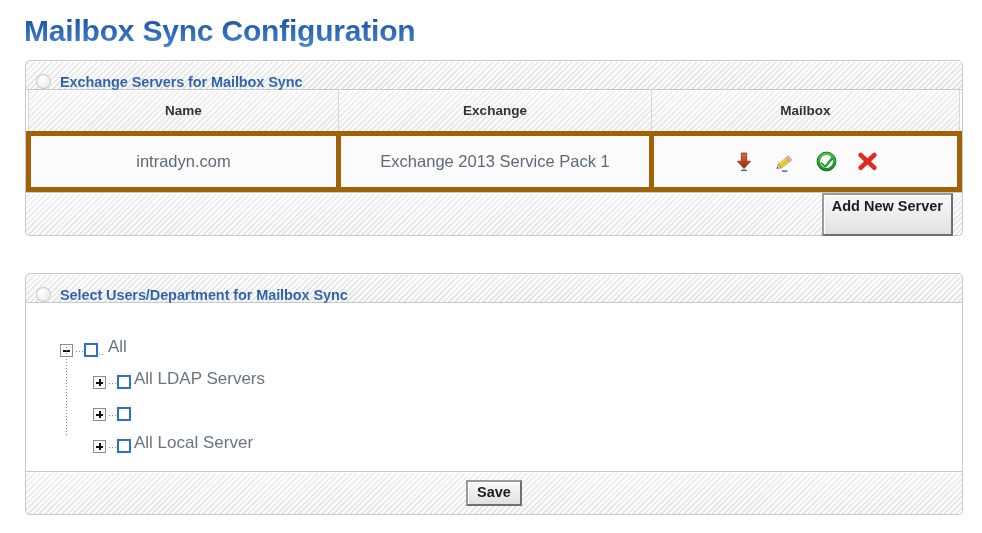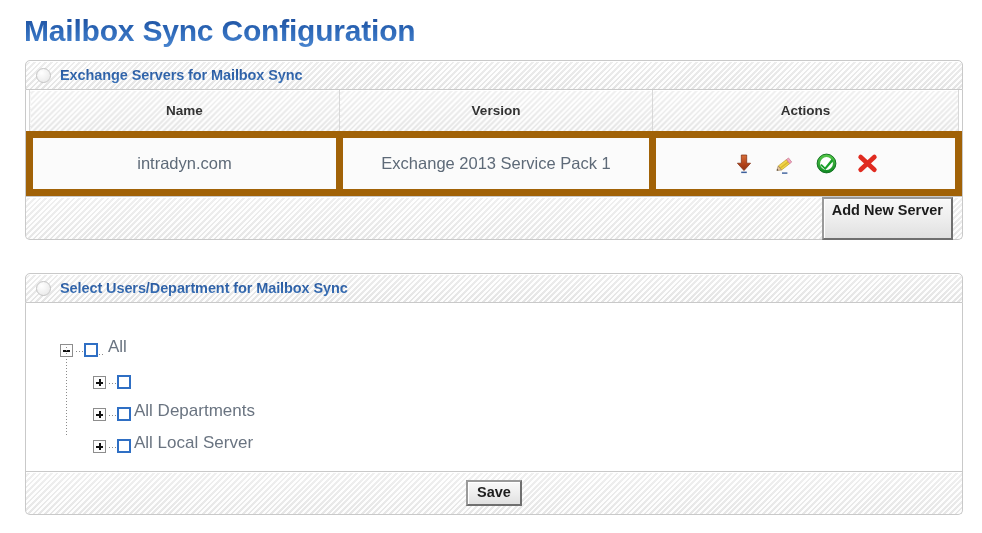--- a/index.html
+++ b/index.html
@@ -52,22 +52,22 @@
     position: relative;
     height: 30px;
     box-sizing: border-box;
     border: 1px solid #c9c9c9;
     border-radius: 5px 5px 0 0;
     background-color: #f2f2f2;
     background-image:
       repeating-linear-gradient(135deg, rgba(255,255,255,0.9) 0 2px, rgba(226,226,226,0.55) 2px 4px),
       linear-gradient(180deg, #fbfbfb 0%, #f0f0f0 60%, #e6e6e6 100%);
     display: flex;
-    align-items: center;
-    padding: 0 10px;
+    align-items: flex-start;
+    padding: 13px 10px;
     box-shadow: inset 0 1px 0 #ffffff;
   }
   .panel-header .toggle-dot {
     width: 13px;
     height: 13px;
     border-radius: 50%;
     border: 1px solid #c4c4c4;
     background: radial-gradient(circle at 35% 30%, #ffffff 0%, #ededed 70%, #e2e2e2 100%);
     margin-right: 9px;
     flex: 0 0 auto;
@@ -107,21 +107,21 @@
       repeating-linear-gradient(135deg, rgba(255,255,255,0.85) 0 2px, rgba(228,228,228,0.5) 2px 4px),
       linear-gradient(180deg, #fdfdfd 0%, #f3f3f3 55%, #e9e9e9 100%);
     font-size: 13.5px;
     font-weight: bold;
     color: #333333;
     text-align: center;
     box-shadow: inset 0 1px 0 #ffffff;
   }
   table.srv-table td {
     height: 49px;
-    border: 7px solid #a16207;
+    border: 5px solid #a16207;
     background: #fbfbfb;
     font-size: 16.5px;
     color: #5e6a78;
     text-align: center;
     vertical-align: middle;
   }
   .col-name    { width: 310px; }
   .col-version { width: 313px; }
   .col-actions { width: auto; }
 
@@ -266,22 +266,22 @@
     <div class="panel-body">
       <table class="srv-table">
         <colgroup>
           <col class="col-name">
           <col class="col-version">
           <col class="col-actions">
         </colgroup>
         <thead>
           <tr>
             <th>Name</th>
-            <th>Version</th>
-            <th>Actions</th>
+            <th>Exchange</th>
+            <th>Mailbox</th>
           </tr>
         </thead>
         <tbody>
           <tr>
             <td>intradyn.com</td>
             <td>Exchange 2013 Service Pack 1</td>
             <td>
               <div class="action-icons">
 
                 <span class="icon-btn">
@@ -364,27 +364,27 @@
           <span class="tree-label">All</span>
         </div>
 
         <div class="tree-children child-wrap">
           <span class="rail"></span>
 
           <div class="tree-node">
             <span class="expander plus"></span>
             <span class="dots"></span>
             <span class="tree-checkbox"></span>
+            <span class="tree-label">All LDAP Servers</span>
           </div>
 
           <div class="tree-node">
             <span class="expander plus"></span>
             <span class="dots"></span>
             <span class="tree-checkbox"></span>
-            <span class="tree-label">All Departments</span>
           </div>
 
           <div class="tree-node">
             <span class="expander plus"></span>
             <span class="dots"></span>
             <span class="tree-checkbox"></span>
             <span class="tree-label">All Local Server</span>
           </div>
 
         </div>

